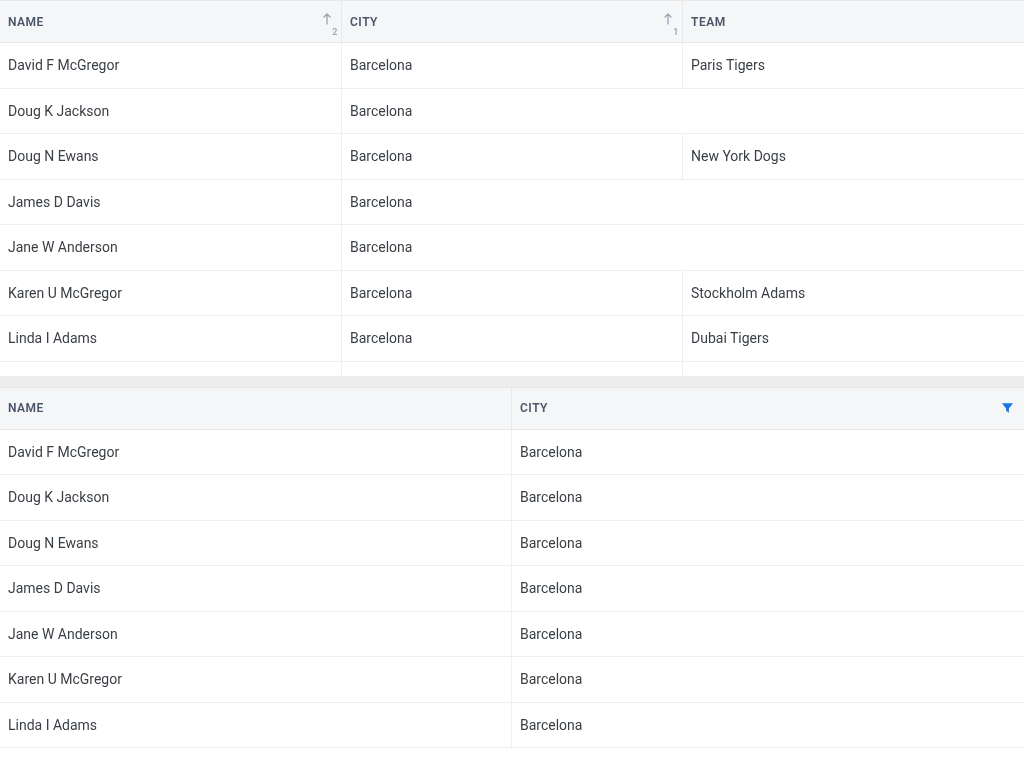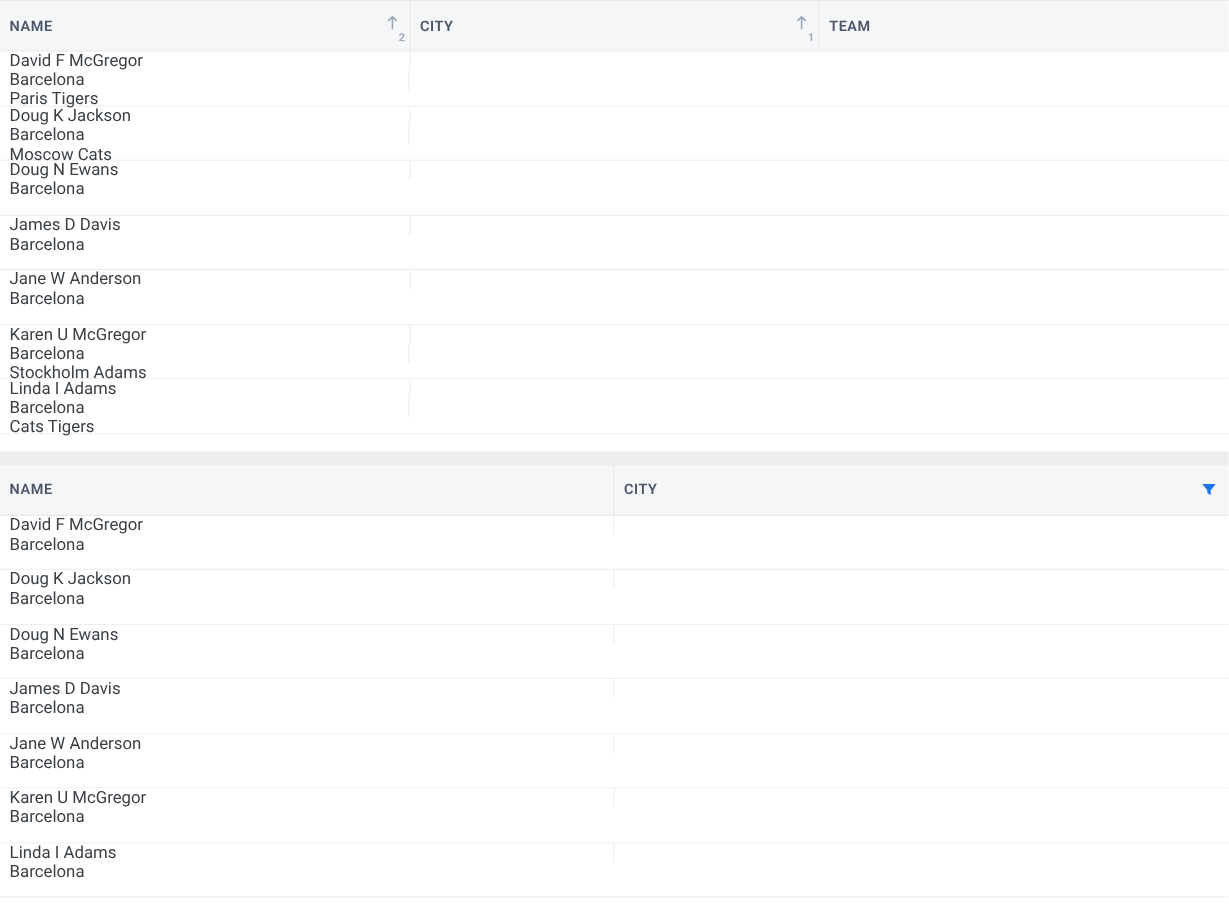--- a/index.html
+++ b/index.html
@@ -61,21 +61,20 @@
       top: 50%;
       transform: translateY(-50%);
       color: #1a73e8;
     }
 
     .data-row {
       display: flex;
       height: 45.5px;
       border-bottom: 1px solid #efefef;
       background: #fff;
-      flex-direction: column;
     }
     .data-row.partial {
       height: 15px;
       overflow: hidden;
     }
 
     .data-cell {
       display: flex;
       align-items: center;
       padding: 0 8px;
@@ -131,43 +130,43 @@
   </div>
 
   <div class="data-row">
     <div class="data-cell t1-c0">David F McGregor</div>
     <div class="data-cell t1-c1">Barcelona</div>
     <div class="data-cell t1-c2">Paris Tigers</div>
   </div>
   <div class="data-row">
     <div class="data-cell t1-c0">Doug K Jackson</div>
     <div class="data-cell t1-c1">Barcelona</div>
-    <div class="data-cell t1-c2">Moscow Cats</div>
   </div>
   <div class="data-row">
     <div class="data-cell t1-c0">Doug N Ewans</div>
     <div class="data-cell t1-c1">Barcelona</div>
+    <div class="data-cell t1-c2">New York Dogs</div>
   </div>
   <div class="data-row">
     <div class="data-cell t1-c0">James D Davis</div>
     <div class="data-cell t1-c1">Barcelona</div>
   </div>
   <div class="data-row">
     <div class="data-cell t1-c0">Jane W Anderson</div>
     <div class="data-cell t1-c1">Barcelona</div>
   </div>
   <div class="data-row">
     <div class="data-cell t1-c0">Karen U McGregor</div>
     <div class="data-cell t1-c1">Barcelona</div>
     <div class="data-cell t1-c2">Stockholm Adams</div>
   </div>
   <div class="data-row">
     <div class="data-cell t1-c0">Linda I Adams</div>
     <div class="data-cell t1-c1">Barcelona</div>
-    <div class="data-cell t1-c2">Cats Tigers</div>
+    <div class="data-cell t1-c2">Dubai Tigers</div>
   </div>
   <div class="data-row partial">
     <div class="data-cell t1-c0"></div>
     <div class="data-cell t1-c1"></div>
     <div class="data-cell t1-c2"></div>
   </div>
 </div>
 
 <div class="gap"></div>
 

